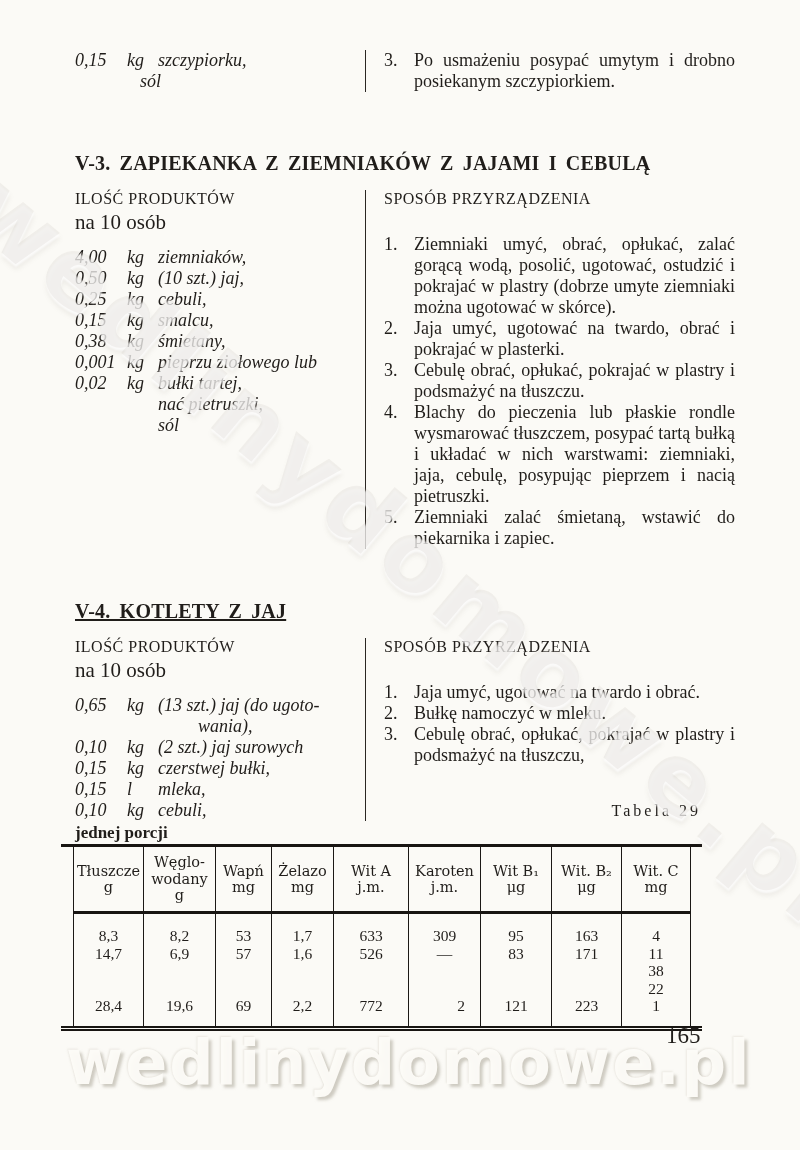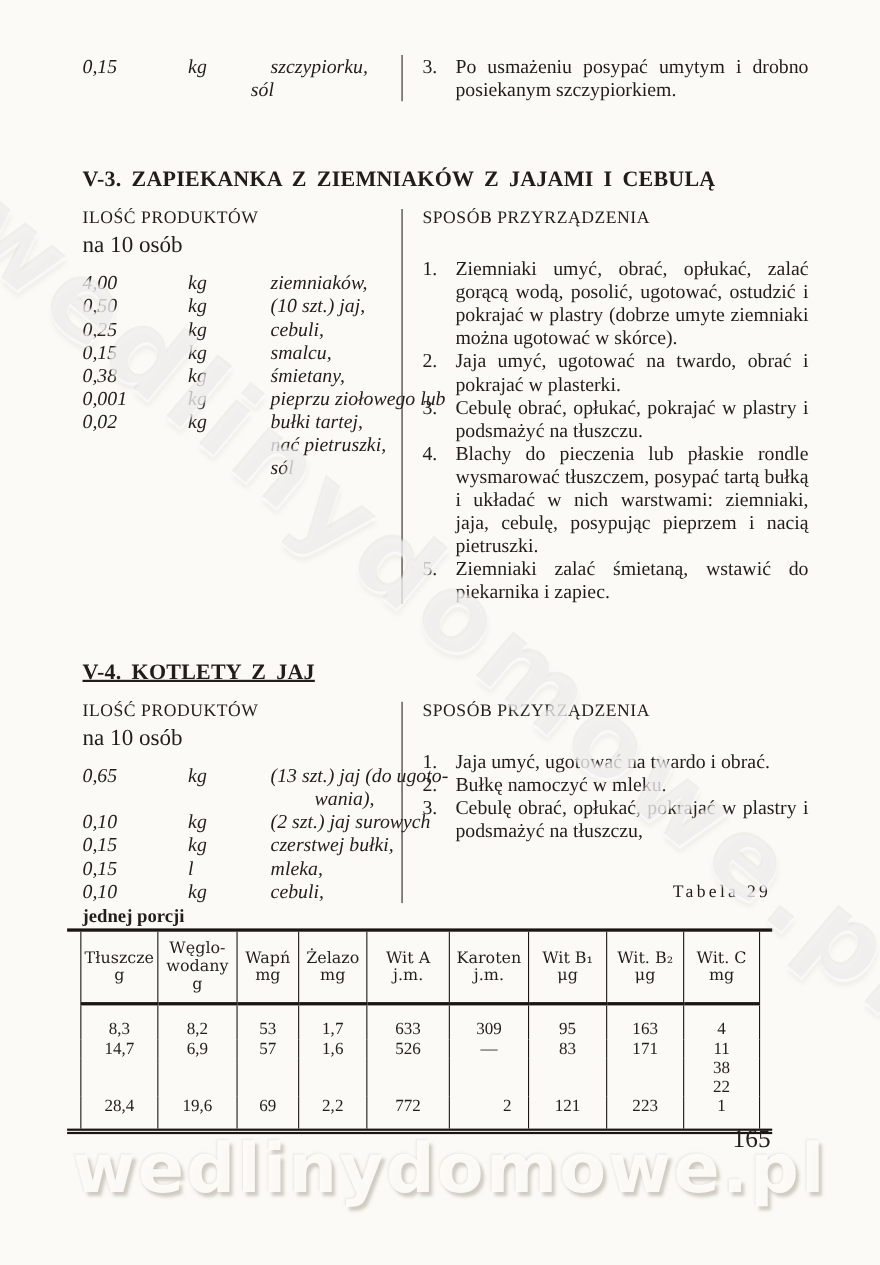--- a/index.html
+++ b/index.html
@@ -15,21 +15,21 @@
   .cols { display:grid; grid-template-columns:290px 1fr; width:660px; }
   .col-left { padding-right:14px; }
   .col-right { border-left:1.6px solid #2a2622; padding-left:18px; }
 
   .sec-title { font-weight:bold; font-size:20px; letter-spacing:0.2px; word-spacing:4px; white-space:nowrap; }
 
   .col-h  { font-size:16px; letter-spacing:0.5px; }
   .col-sh { font-size:21px; margin-top:2px; }
 
   .ing-list { margin-top:12px; }
-  .ing-row { display:grid; grid-template-columns:52px 31px 1fr; font-style:italic; font-size:18px; line-height:21px;gap:44px; }
+  .ing-row { display:grid; grid-template-columns:52px 31px 1fr; font-style:italic; font-size:18px; line-height:21px; }
   .ing-row .amt, .ing-row .unit, .ing-row .name { white-space:nowrap; }
   .ing-row.indent .name { padding-left:40px; }
   .ing-row.pull .name { margin-left:-18px; }
 
   .steps { margin-top:26px; }
   .step { display:grid; grid-template-columns:30px 1fr; font-size:18px; line-height:21px; }
   .step .no { }
   .step .txt { text-align:justify; }
 
   

